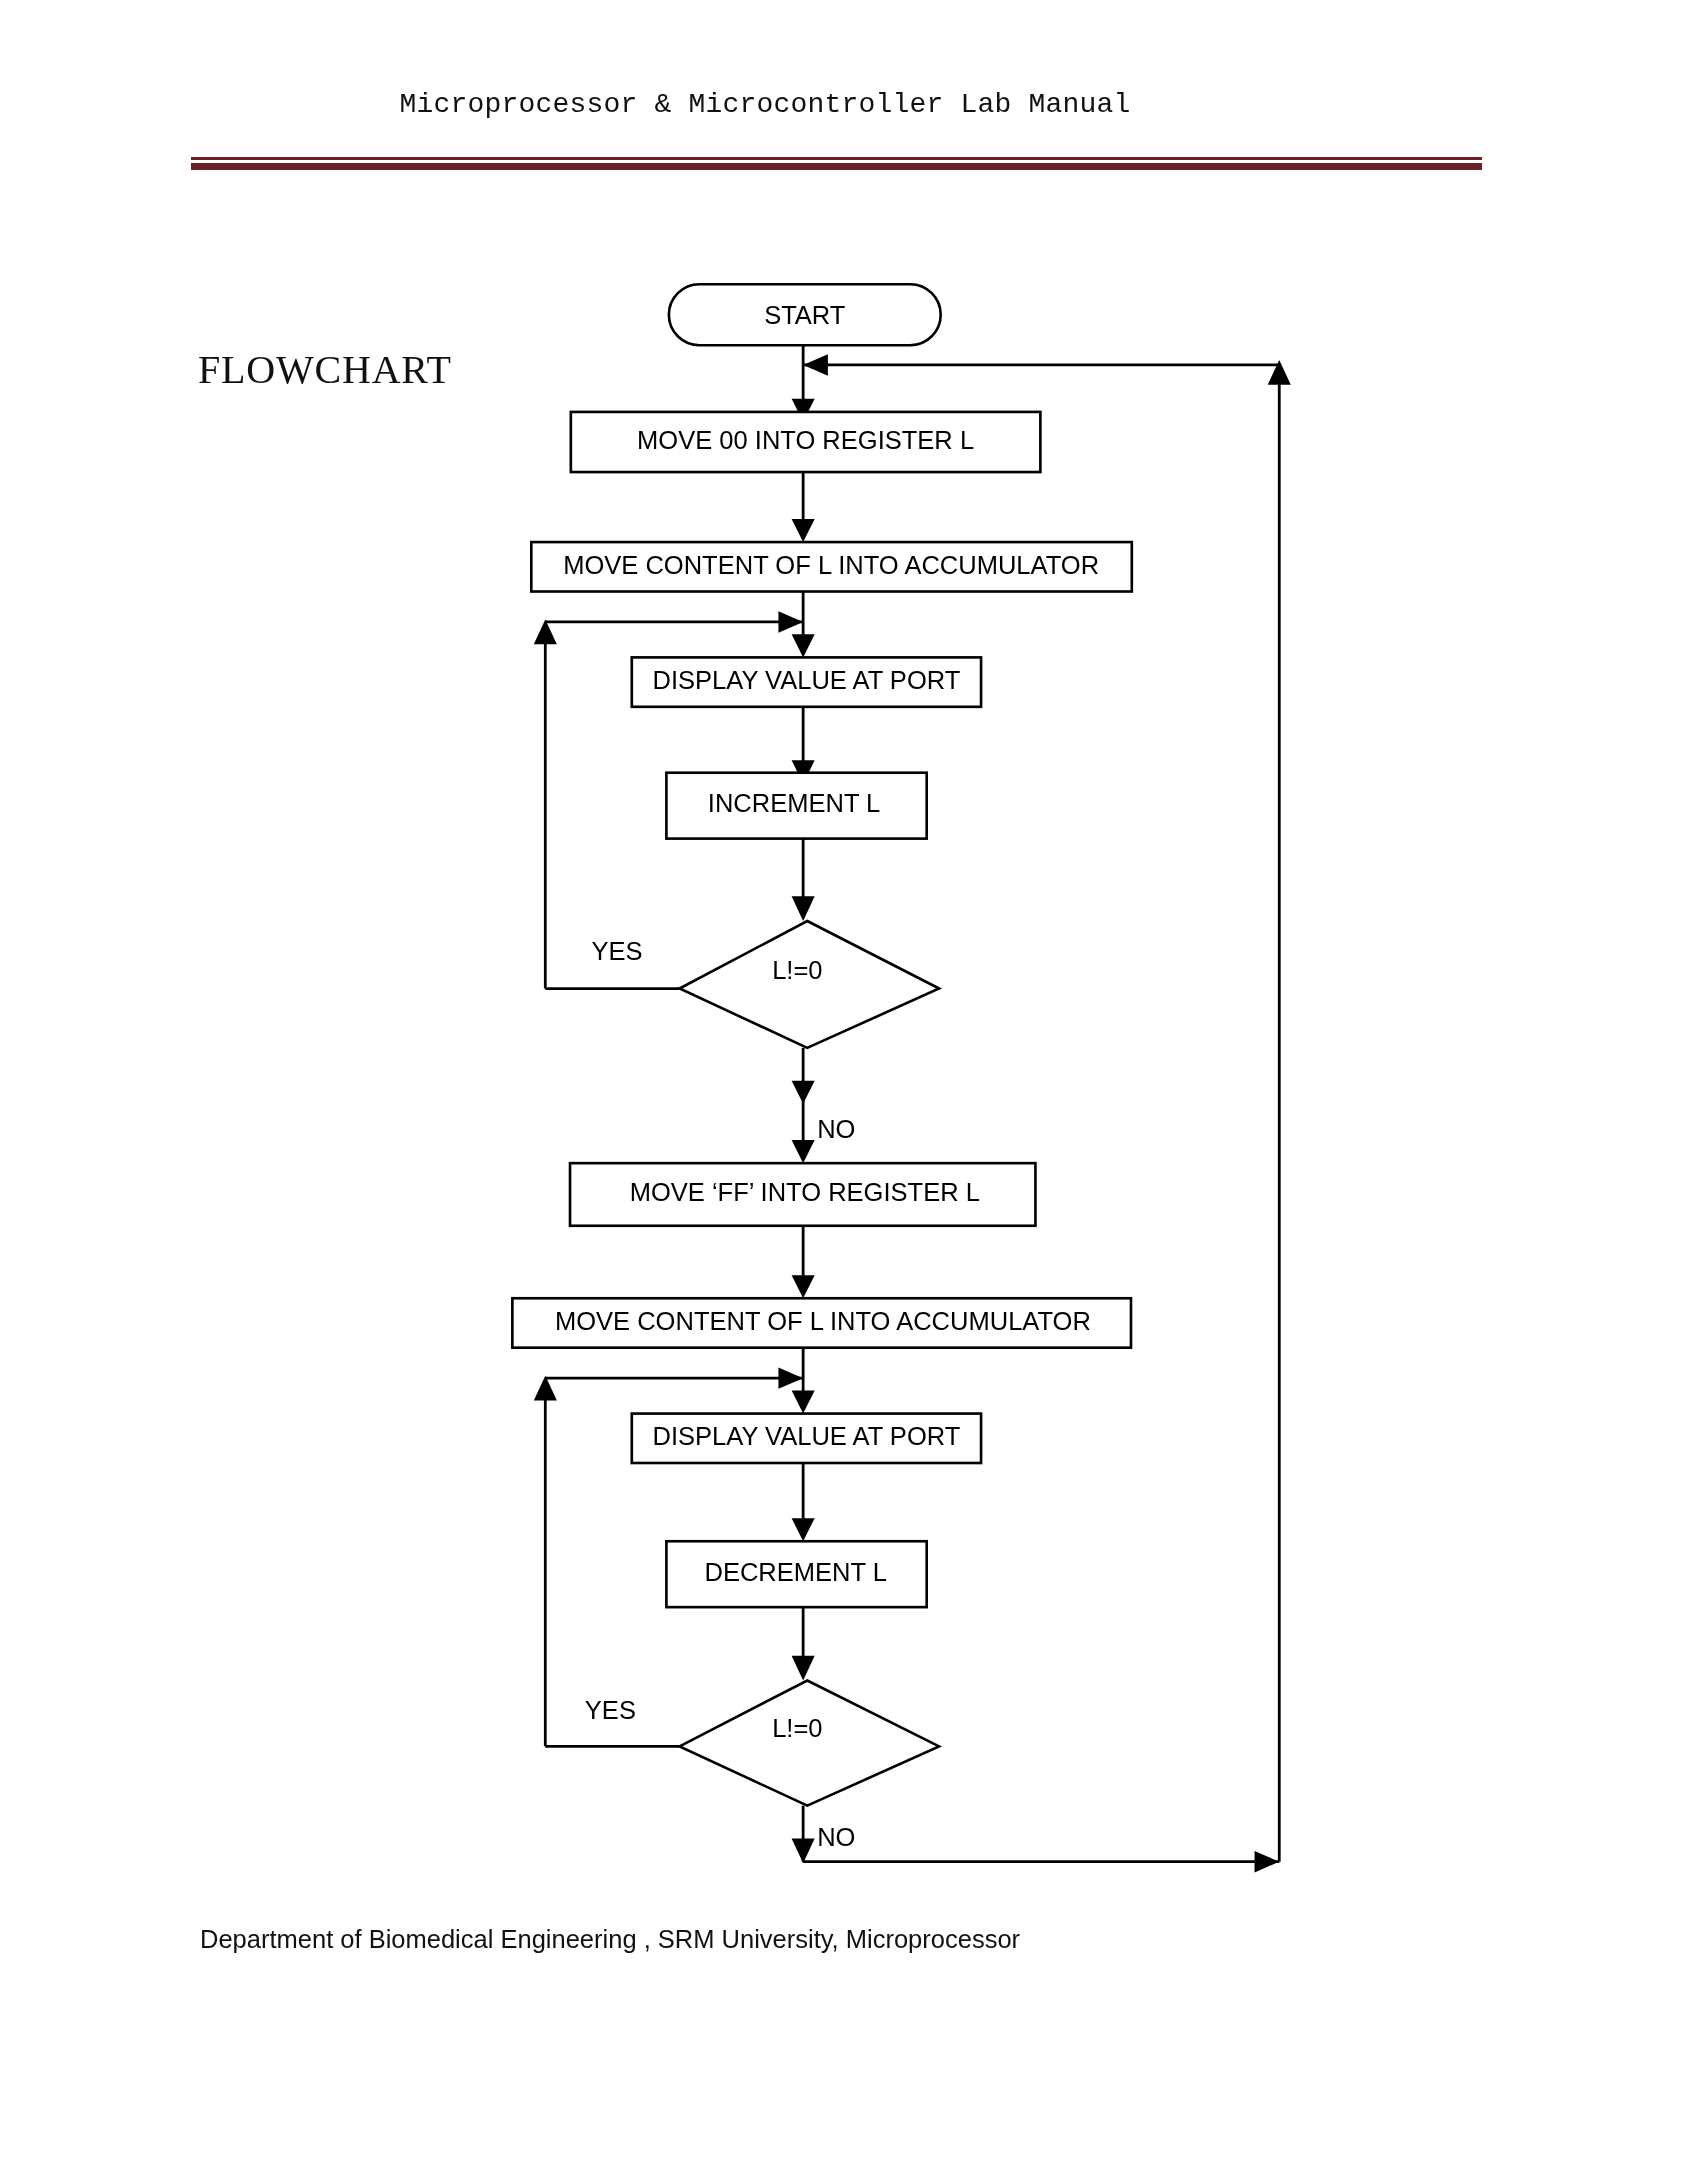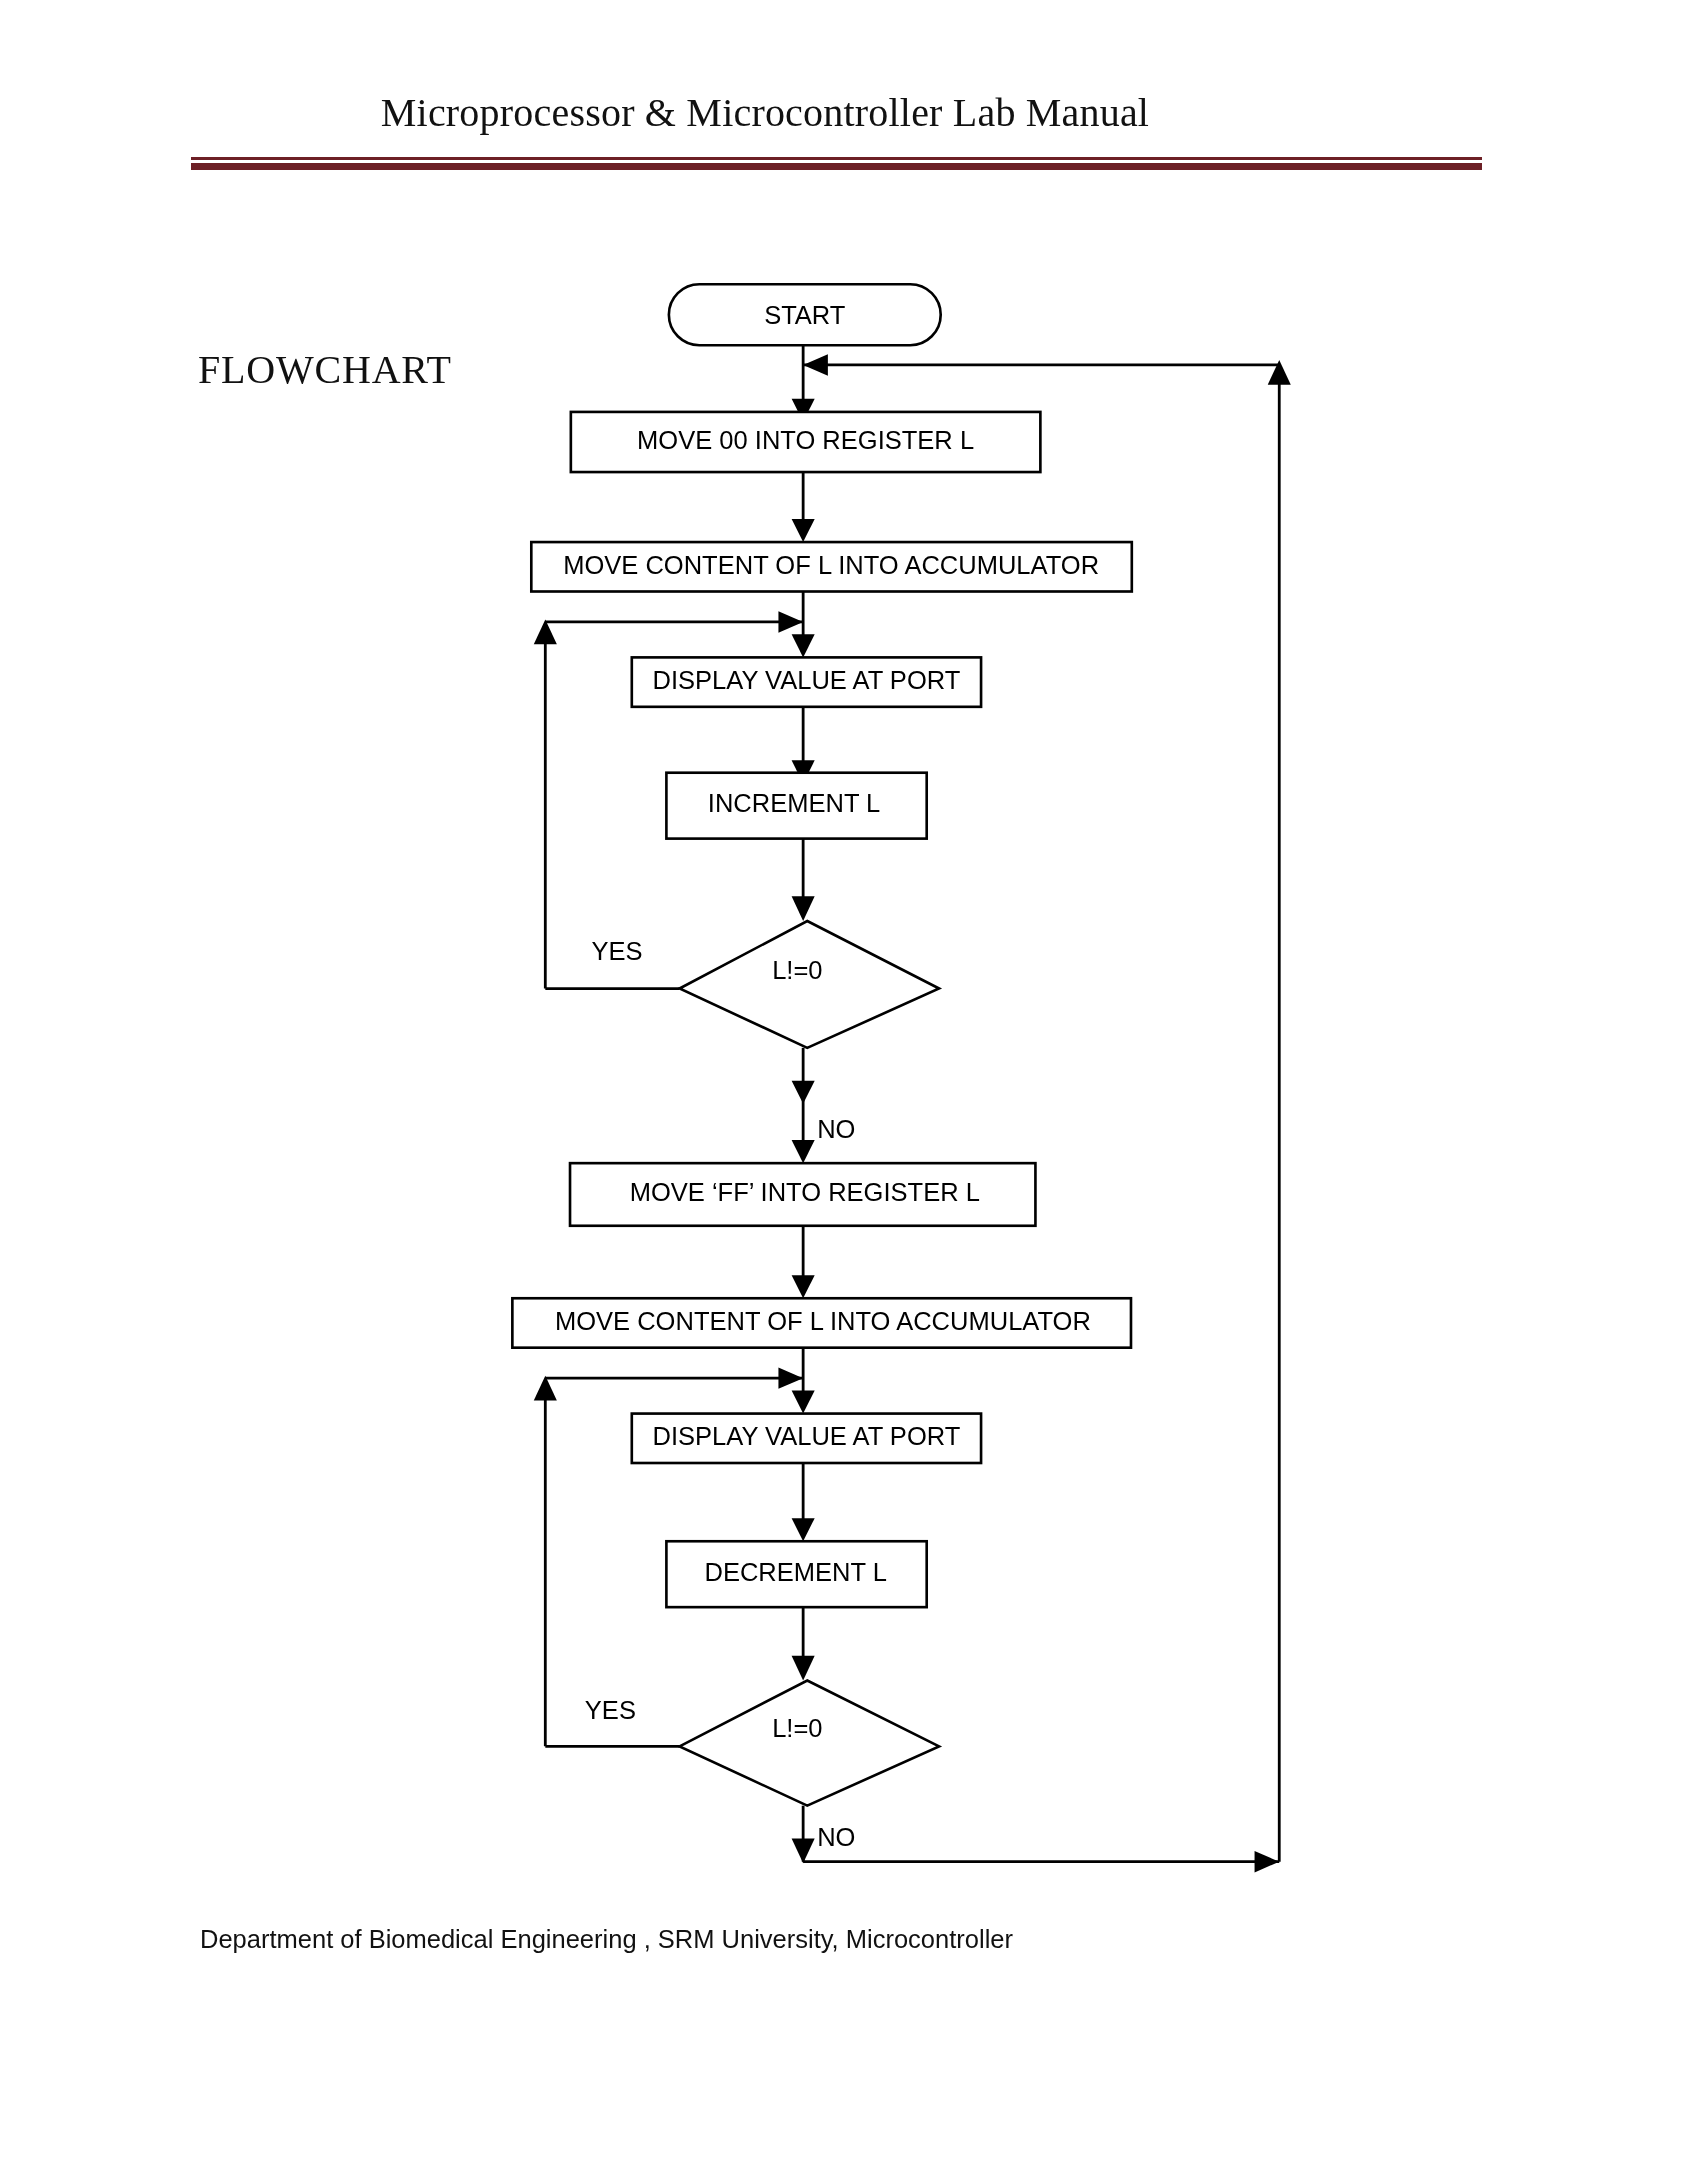--- a/index.html
+++ b/index.html
@@ -19,22 +19,22 @@
     overflow: hidden;
   }
 
   
   .header-title {
     position: absolute;
     left: 0;
     top: 89px;
     width: 1530px;
     text-align: center;
-    font-family: Liberation Serif, serif;
-    font-size: 40px;
+    font-family: Liberation Mono, monospace;
+    font-size: 28px;
     letter-spacing: 0.2px;
     color: #111111;
     white-space: nowrap;
   }
   .header-rule {
     position: absolute;
     left: 191px;
     top: 157px;
     width: 1291px;
     height: 13px;
@@ -299,16 +299,16 @@
     <text class="edge-label" x="718" y="1157">YES</text>
 
     <text class="edge-label" x="992" y="1373">NO</text>
 
     <text class="edge-label" x="710" y="2078">YES</text>
 
     <text class="edge-label" x="992" y="2233">NO</text>
 
   </svg>
 
-  <div class="footer-text">Department of Biomedical Engineering , SRM University, Microcontroller</div>
+  <div class="footer-text">Department of Biomedical Engineering , SRM University, Microprocessor</div>
 
 </div>
 
 
 </body></html>

